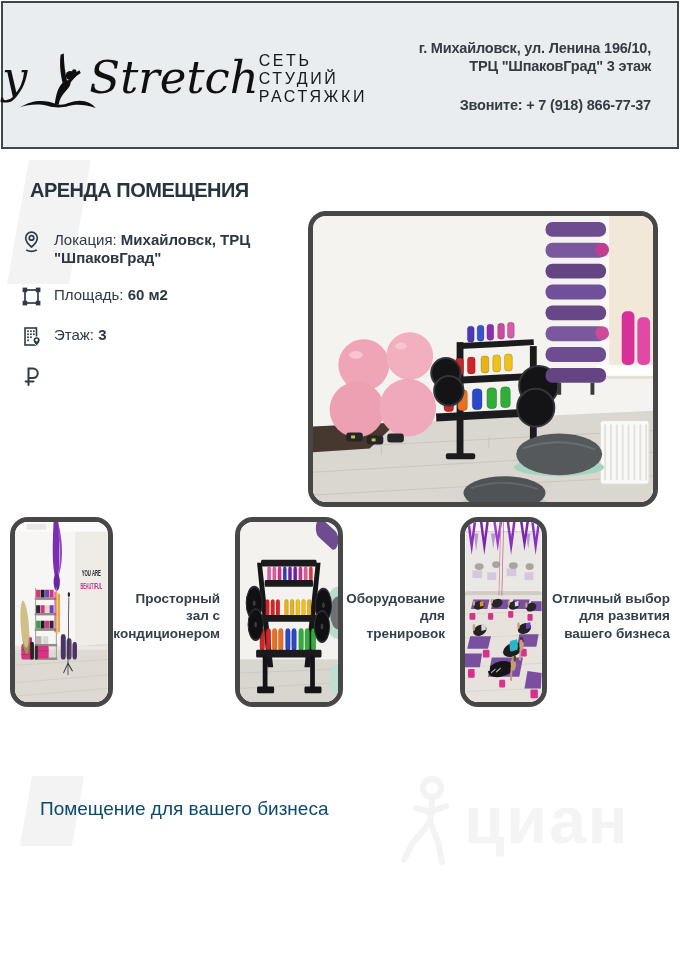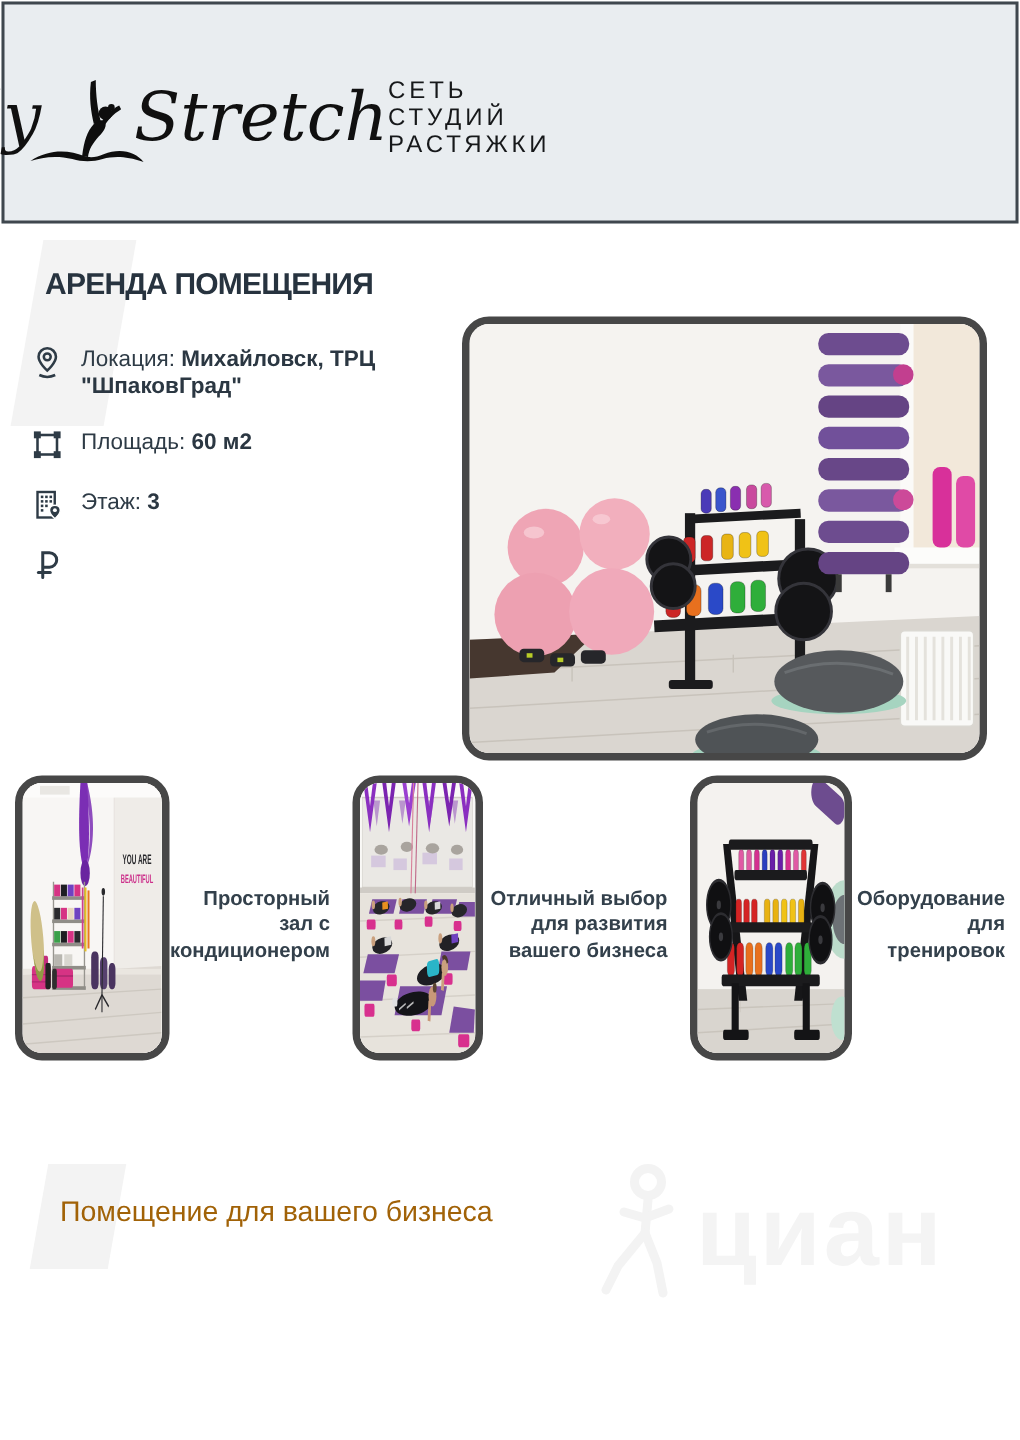--- a/index.html
+++ b/index.html
@@ -45,21 +45,21 @@
 
   .gallery{position:absolute;left:10px;top:517px;width:660px;display:flex;gap:15px;}
   .card{width:210px;display:flex;align-items:center;}
   .card .photo-frame{width:210px;height:190px;}
   .caption{margin-top:8px;text-align:right;font-weight:700;font-size:13.5px;
            line-height:1.3;color:#33404b;}
   .card:nth-child(1) .caption{max-width:150px;}
   .card:nth-child(3) .caption{max-width:205px;}
 
   
-  .tagline{position:absolute;left:40px;top:798px;font-size:19px;color:#a16207;}
+  .tagline{position:absolute;left:40px;top:798px;font-size:19px;color:#0c4a6e;}
   .watermark{position:absolute;left:396px;top:770px;width:240px;height:100px;
              display:flex;align-items:center;gap:6px;pointer-events:none;}
   .watermark-text{font-size:66px;font-weight:bold;color:#f4f4f4;letter-spacing:2px;line-height:1;}
 </style>
 </head>
 <body>
 
 <div class="page">
 
   <header class="header">
@@ -75,20 +75,25 @@
               <path d="M72,57 C78,47 85,40 93,36 L95,40 C87,45 81,51 76,60 Z"></path>
               <circle cx="79" cy="44" r="7"></circle>
               <circle cx="85" cy="38" r="3.4"></circle>
             </g>
           </svg>
         </span>
         <span class="logo-word">Stretch</span>
       </div>
       <div class="logo-sub">СЕТЬ СТУДИЙ РАСТЯЖКИ</div>
     </div>
+    <div class="contact">
+      <div>г. Михайловск, ул. Ленина 196/10,</div>
+      <div>ТРЦ "ШпаковГрад" 3 этаж</div>
+      <div class="phone">Звоните: + 7 (918) 866-77-37</div>
+    </div>
   </header>
 
   <div class="deco deco-title"></div>
   <h1 class="page-title">АРЕНДА ПОМЕЩЕНИЯ</h1>
 
   <section class="info">
 
     <div class="info-row">
       <span class="info-icon">
         <svg viewBox="0 0 23 23" width="23" height="23" fill="none" stroke="#2e3b46" stroke-width="1.7">
@@ -354,20 +359,103 @@
           </g>
           <circle cx="120" cy="75" r="2.6" fill="#28282c"></circle>
         </svg>
       </figure>
       <div class="caption">Просторный зал с кондиционером</div>
     </div>
 
     <div class="card">
       <figure class="photo-frame" style="margin:0;">
         <svg viewBox="0 0 206 186" preserveAspectRatio="none" aria-hidden="true">
+          <rect width="206" height="186" fill="#f4f2ef"></rect>
+          <rect y="142" width="206" height="44" fill="#d9d5cf"></rect>
+          <g stroke="#c9c4bc" stroke-width="1">
+            <line x1="0" y1="156" x2="206" y2="152"></line>
+            <line x1="0" y1="172" x2="206" y2="166"></line>
+            <line x1="60" y1="150" x2="60" y2="158"></line>
+            <line x1="150" y1="158" x2="150" y2="168"></line>
+          </g>
+
+          <g transform="rotate(24 182 14)">
+              <rect x="158" y="2" width="50" height="20" rx="10" fill="#6d4c8f"></rect>
+            </g>
+          <circle cx="206" cy="94" r="27" fill="#bcdccb"></circle>
+          <circle cx="207" cy="94" r="17" fill="#6d7276"></circle>
+          <circle cx="203" cy="162" r="15" fill="#bfe0d0"></circle>
+
+          <polygon points="36,42 46,42 70,150 58,150" fill="#161618"></polygon>
+          <polygon points="170,42 160,42 136,150 148,150" fill="#161618"></polygon>
+          <rect x="44" y="39" width="118" height="7" rx="3" fill="#1b1b1d"></rect>
+
+          <g stroke="rgba(0,0,0,0.3)" stroke-width="0.6">
+            <rect x="58" y="46" width="7" height="16" rx="3" fill="#e05aa4"></rect>
+            <rect x="69" y="46" width="7" height="16" rx="3" fill="#e05aa4"></rect>
+            <rect x="80" y="46" width="7" height="16" rx="3" fill="#d43090"></rect>
+            <rect x="91" y="46" width="7" height="16" rx="3" fill="#2a3fbf"></rect>
+            <rect x="102" y="46" width="7" height="16" rx="3" fill="#6a1fa8"></rect>
+            <rect x="113" y="46" width="7" height="16" rx="3" fill="#6a1fa8"></rect>
+            <rect x="124" y="46" width="7" height="16" rx="3" fill="#d43090"></rect>
+            <rect x="135" y="46" width="7" height="16" rx="3" fill="#e05aa4"></rect>
+            <rect x="146" y="46" width="7" height="16" rx="3" fill="#e03535"></rect>
+          </g>
+          <rect x="52" y="60" width="102" height="7" rx="2" fill="#1b1b1d"></rect>
+
+          <g stroke="rgba(0,0,0,0.3)" stroke-width="0.6">
+            <rect x="54" y="80" width="8" height="18" rx="3" fill="#d42424"></rect>
+            <rect x="65" y="80" width="8" height="18" rx="3" fill="#d42424"></rect>
+            <rect x="76" y="80" width="8" height="18" rx="3" fill="#d42424"></rect>
+            <rect x="94" y="80" width="8" height="18" rx="3" fill="#e8b212"></rect>
+            <rect x="106" y="80" width="8" height="18" rx="3" fill="#e8b212"></rect>
+            <rect x="118" y="80" width="8" height="18" rx="3" fill="#f0c216"></rect>
+            <rect x="130" y="80" width="8" height="18" rx="3" fill="#f0c216"></rect>
+            <rect x="142" y="80" width="8" height="18" rx="3" fill="#e8b212"></rect>
+          </g>
+          <rect x="44" y="96" width="118" height="7" rx="2" fill="#1b1b1d"></rect>
+
+          <g stroke="rgba(0,0,0,0.3)" stroke-width="0.6">
+            <rect x="42" y="110" width="10" height="23" rx="4" fill="#d42424"></rect>
+            <rect x="55" y="110" width="10" height="23" rx="4" fill="#d42424"></rect>
+            <rect x="68" y="110" width="10" height="23" rx="4" fill="#e8701e"></rect>
+            <rect x="81" y="110" width="10" height="23" rx="4" fill="#e8701e"></rect>
+            <rect x="96" y="110" width="10" height="23" rx="4" fill="#2a49c8"></rect>
+            <rect x="109" y="110" width="10" height="23" rx="4" fill="#2a49c8"></rect>
+            <rect x="124" y="110" width="10" height="23" rx="4" fill="#2fae3a"></rect>
+            <rect x="137" y="110" width="10" height="23" rx="4" fill="#2fae3a"></rect>
+            <rect x="150" y="110" width="10" height="23" rx="4" fill="#2fae3a"></rect>
+          </g>
+          <rect x="34" y="132" width="138" height="8" rx="2" fill="#1b1b1d"></rect>
+
+          <g fill="#101012" stroke="#2c2c30" stroke-width="2">
+            <circle cx="30" cy="84" r="17"></circle>
+              <circle cx="33" cy="106" r="16"></circle>
+            <circle cx="176" cy="86" r="17"></circle>
+              <circle cx="173" cy="108" r="16"></circle>
+          </g>
+          <g fill="#3a3a3e">
+            <circle cx="30" cy="84" r="3"></circle>
+              <circle cx="33" cy="106" r="3"></circle>
+            <circle cx="176" cy="86" r="3"></circle>
+              <circle cx="173" cy="108" r="3"></circle>
+          </g>
+
+          <rect x="48" y="138" width="10" height="36" fill="#141416"></rect>
+          <rect x="148" y="138" width="10" height="36" fill="#141416"></rect>
+          <rect x="36" y="170" width="36" height="7" rx="2" fill="#141416"></rect>
+          <rect x="136" y="170" width="36" height="7" rx="2" fill="#141416"></rect>
+        </svg>
+      </figure>
+      <div class="caption">Оборудование для тренировок</div>
+    </div>
+
+    <div class="card">
+      <figure class="photo-frame" style="margin:0;">
+        <svg viewBox="0 0 206 186" preserveAspectRatio="none" aria-hidden="true">
           <rect width="206" height="186" fill="#faf9f7"></rect>
 
           <rect x="4" y="10" width="198" height="62" fill="#eae8e4" stroke="#d0ccc6"></rect>
           <g fill="#d5c8de">
             <rect x="20" y="50" width="26" height="8"></rect>
               <rect x="60" y="52" width="24" height="8"></rect>
             <rect x="112" y="48" width="26" height="8"></rect>
               <rect x="160" y="52" width="24" height="8"></rect>
           </g>
           <g fill="#a9a49e">
@@ -463,103 +551,20 @@
             <circle cx="134" cy="141" r="3.4" fill="#5a4430"></circle>
             <rect x="122" y="150" width="5" height="14" fill="#c89878" transform="rotate(6 124 157)"></rect>
             <rect x="58" y="148" width="9" height="6" rx="2" fill="#e0e0e0"></rect>
             <line x1="70" y1="156" x2="82" y2="152" stroke="#ffffff" stroke-width="1.4" opacity="0.7"></line>
             <line x1="84" y1="155" x2="96" y2="151" stroke="#ffffff" stroke-width="1.4" opacity="0.7"></line>
           </g>
         </svg>
       </figure>
       <div class="caption">Отличный выбор для развития вашего бизнеса</div>
     </div>
-
-    <div class="card">
-      <figure class="photo-frame" style="margin:0;">
-        <svg viewBox="0 0 206 186" preserveAspectRatio="none" aria-hidden="true">
-          <rect width="206" height="186" fill="#f4f2ef"></rect>
-          <rect y="142" width="206" height="44" fill="#d9d5cf"></rect>
-          <g stroke="#c9c4bc" stroke-width="1">
-            <line x1="0" y1="156" x2="206" y2="152"></line>
-            <line x1="0" y1="172" x2="206" y2="166"></line>
-            <line x1="60" y1="150" x2="60" y2="158"></line>
-            <line x1="150" y1="158" x2="150" y2="168"></line>
-          </g>
-
-          <g transform="rotate(24 182 14)">
-              <rect x="158" y="2" width="50" height="20" rx="10" fill="#6d4c8f"></rect>
-            </g>
-          <circle cx="206" cy="94" r="27" fill="#bcdccb"></circle>
-          <circle cx="207" cy="94" r="17" fill="#6d7276"></circle>
-          <circle cx="203" cy="162" r="15" fill="#bfe0d0"></circle>
-
-          <polygon points="36,42 46,42 70,150 58,150" fill="#161618"></polygon>
-          <polygon points="170,42 160,42 136,150 148,150" fill="#161618"></polygon>
-          <rect x="44" y="39" width="118" height="7" rx="3" fill="#1b1b1d"></rect>
-
-          <g stroke="rgba(0,0,0,0.3)" stroke-width="0.6">
-            <rect x="58" y="46" width="7" height="16" rx="3" fill="#e05aa4"></rect>
-            <rect x="69" y="46" width="7" height="16" rx="3" fill="#e05aa4"></rect>
-            <rect x="80" y="46" width="7" height="16" rx="3" fill="#d43090"></rect>
-            <rect x="91" y="46" width="7" height="16" rx="3" fill="#2a3fbf"></rect>
-            <rect x="102" y="46" width="7" height="16" rx="3" fill="#6a1fa8"></rect>
-            <rect x="113" y="46" width="7" height="16" rx="3" fill="#6a1fa8"></rect>
-            <rect x="124" y="46" width="7" height="16" rx="3" fill="#d43090"></rect>
-            <rect x="135" y="46" width="7" height="16" rx="3" fill="#e05aa4"></rect>
-            <rect x="146" y="46" width="7" height="16" rx="3" fill="#e03535"></rect>
-          </g>
-          <rect x="52" y="60" width="102" height="7" rx="2" fill="#1b1b1d"></rect>
-
-          <g stroke="rgba(0,0,0,0.3)" stroke-width="0.6">
-            <rect x="54" y="80" width="8" height="18" rx="3" fill="#d42424"></rect>
-            <rect x="65" y="80" width="8" height="18" rx="3" fill="#d42424"></rect>
-            <rect x="76" y="80" width="8" height="18" rx="3" fill="#d42424"></rect>
-            <rect x="94" y="80" width="8" height="18" rx="3" fill="#e8b212"></rect>
-            <rect x="106" y="80" width="8" height="18" rx="3" fill="#e8b212"></rect>
-            <rect x="118" y="80" width="8" height="18" rx="3" fill="#f0c216"></rect>
-            <rect x="130" y="80" width="8" height="18" rx="3" fill="#f0c216"></rect>
-            <rect x="142" y="80" width="8" height="18" rx="3" fill="#e8b212"></rect>
-          </g>
-          <rect x="44" y="96" width="118" height="7" rx="2" fill="#1b1b1d"></rect>
-
-          <g stroke="rgba(0,0,0,0.3)" stroke-width="0.6">
-            <rect x="42" y="110" width="10" height="23" rx="4" fill="#d42424"></rect>
-            <rect x="55" y="110" width="10" height="23" rx="4" fill="#d42424"></rect>
-            <rect x="68" y="110" width="10" height="23" rx="4" fill="#e8701e"></rect>
-            <rect x="81" y="110" width="10" height="23" rx="4" fill="#e8701e"></rect>
-            <rect x="96" y="110" width="10" height="23" rx="4" fill="#2a49c8"></rect>
-            <rect x="109" y="110" width="10" height="23" rx="4" fill="#2a49c8"></rect>
-            <rect x="124" y="110" width="10" height="23" rx="4" fill="#2fae3a"></rect>
-            <rect x="137" y="110" width="10" height="23" rx="4" fill="#2fae3a"></rect>
-            <rect x="150" y="110" width="10" height="23" rx="4" fill="#2fae3a"></rect>
-          </g>
-          <rect x="34" y="132" width="138" height="8" rx="2" fill="#1b1b1d"></rect>
-
-          <g fill="#101012" stroke="#2c2c30" stroke-width="2">
-            <circle cx="30" cy="84" r="17"></circle>
-              <circle cx="33" cy="106" r="16"></circle>
-            <circle cx="176" cy="86" r="17"></circle>
-              <circle cx="173" cy="108" r="16"></circle>
-          </g>
-          <g fill="#3a3a3e">
-            <circle cx="30" cy="84" r="3"></circle>
-              <circle cx="33" cy="106" r="3"></circle>
-            <circle cx="176" cy="86" r="3"></circle>
-              <circle cx="173" cy="108" r="3"></circle>
-          </g>
-
-          <rect x="48" y="138" width="10" height="36" fill="#141416"></rect>
-          <rect x="148" y="138" width="10" height="36" fill="#141416"></rect>
-          <rect x="36" y="170" width="36" height="7" rx="2" fill="#141416"></rect>
-          <rect x="136" y="170" width="36" height="7" rx="2" fill="#141416"></rect>
-        </svg>
-      </figure>
-      <div class="caption">Оборудование для тренировок</div>
-    </div>
   </div>
 
   <div class="deco deco-bottom"></div>
   <div class="tagline">Помещение для вашего бизнеса</div>
 
   <div class="watermark">
     <svg width="62" height="92" viewBox="0 0 62 92" aria-hidden="true">
       <g stroke="#f3f3f3" stroke-width="6" fill="none" stroke-linecap="round">
         <circle cx="36" cy="14" r="9"></circle>
         <path d="M36,26 L34,48"></path>

